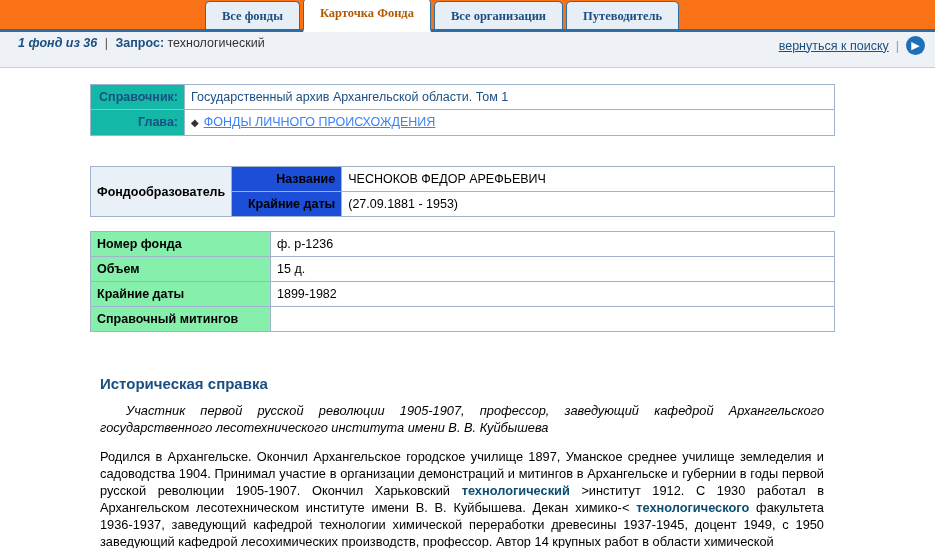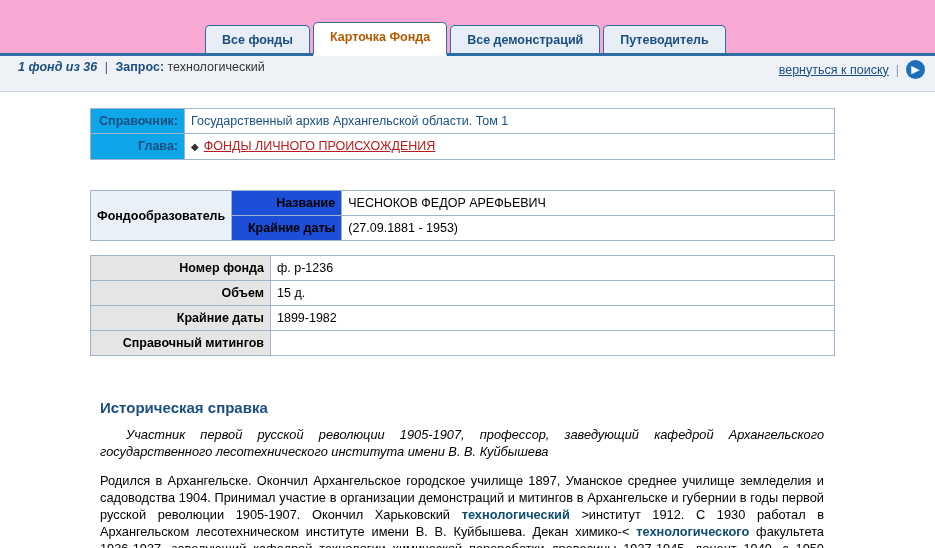--- a/index.html
+++ b/index.html
@@ -11,23 +11,24 @@
     background: #ffffff;
     font-family: "Liberation Sans", sans-serif;
     font-size: 13px;
     color: #000000;
     overflow: hidden;
   }
 
   
   .tabbar {
     position: relative;
-    height: 56px;
-    background: #f9a8d4;
+    height: 32px;
+    background: #f97316;
     border-bottom: 3px solid #2e6da4;
+    font-family: Liberation Serif, serif;
   }
   .tabs {
     position: absolute;
     left: 205px;
     bottom: 0;
     display: flex;
     align-items: flex-end;
     gap: 3px;
   }
   .tab {
@@ -109,30 +110,30 @@
     margin: 0;
   }
   table.block td {
     border: 1px solid #9fb4cc;
     padding: 4px 6px;
     vertical-align: top;
     font-size: 12.5px;
     line-height: 16px;
   }
   td.hdr {
-    background: #0ea5e9;
+    background: #14b8a6;
     color: #1b4f82;
     font-weight: bold;
     text-align: right;
     white-space: nowrap;
     width: 94px;
   }
   td.val { background: #ffffff; }
   .link-blue { color: #1b4f82; }
-  .link-ul { color: #b91c1c; text-decoration: underline; cursor: pointer; }
+  .link-ul { color: #3b82f6; text-decoration: underline; cursor: pointer; }
   .bullet { font-size: 10px; margin-right: 5px; color: #333; }
 
   .spacer-lg { height: 30px; }
   .spacer-sm { height: 14px; }
 
   table.creator td.lbl {
     background: #eaf0f7;
     font-weight: bold;
     text-align: center;
     vertical-align: middle;
@@ -140,23 +141,23 @@
   }
   table.creator td.sub {
     background: #1d4ed8;
     font-weight: bold;
     text-align: right;
     width: 110px;
     white-space: nowrap;
   }
 
   table.fund td.flbl {
-    background: #e5e5e5;
-    font-weight: bold;
-    text-align: right;
+    background: #86efac;
+    font-weight: bold;
+    text-align: left;
     width: 180px;
     white-space: nowrap;
   }
 
   
   .hist-title {
     color: #1b4f82;
     font-size: 15px;
     font-weight: bold;
     margin: 43px 0 10px 10px;
@@ -177,21 +178,21 @@
   }
   .hl { font-weight: bold; color: #0d4d72; }
 </style>
 </head>
 <body>
 
 <div class="tabbar">
   <div class="tabs">
     <div class="tab">Все фонды</div>
     <div class="tab active">Карточка Фонда</div>
-    <div class="tab">Все демонстраций</div>
+    <div class="tab">Все организации</div>
     <div class="tab">Путеводитель</div>
   </div>
 </div>
 
 <div class="querybar">
   <span class="q-count">1 фонд из 36</span>
   <span class="q-sep">|</span>
   <span class="q-label">Запрос:</span>
   <span class="q-value">технологический</span>
   <span class="backlink">

